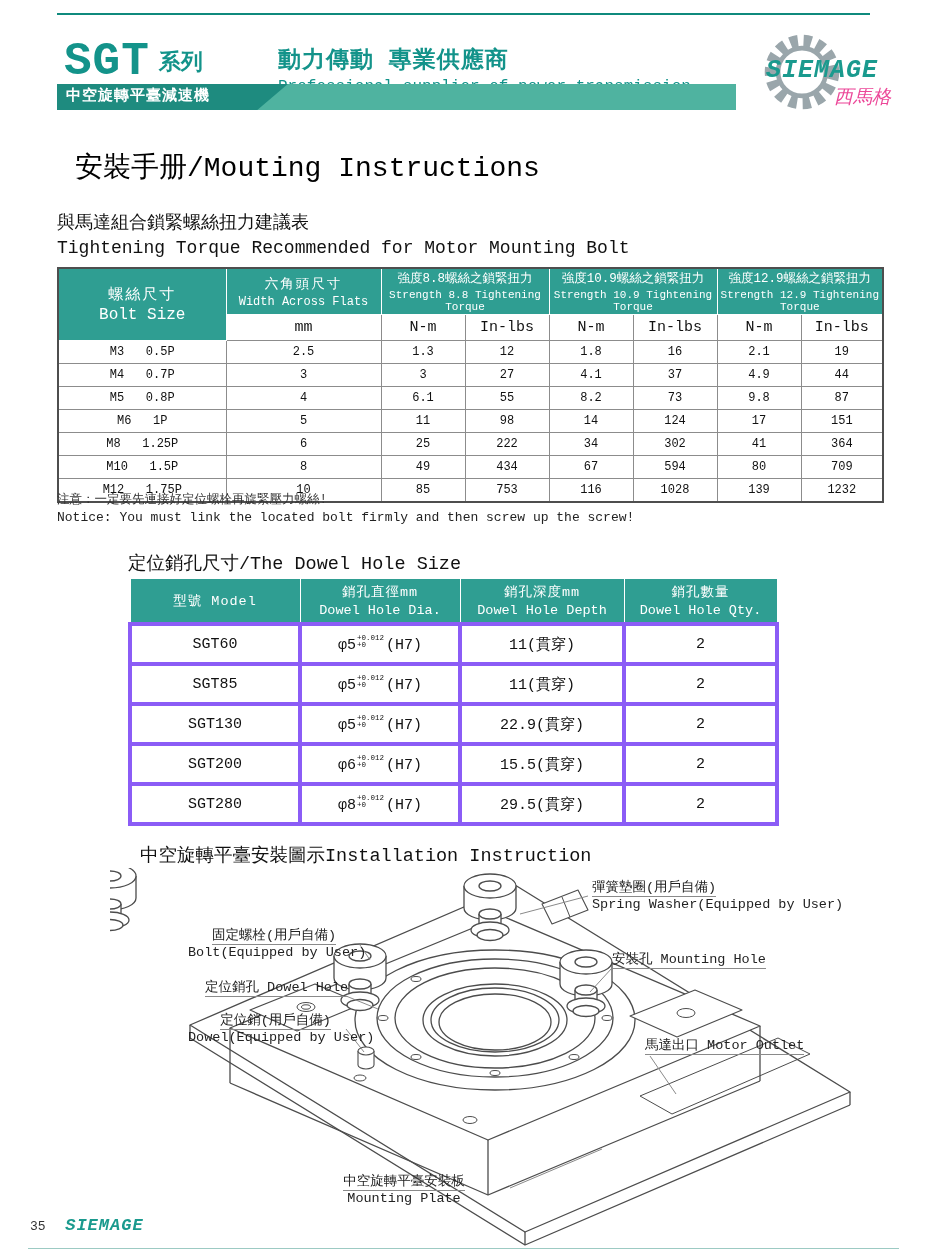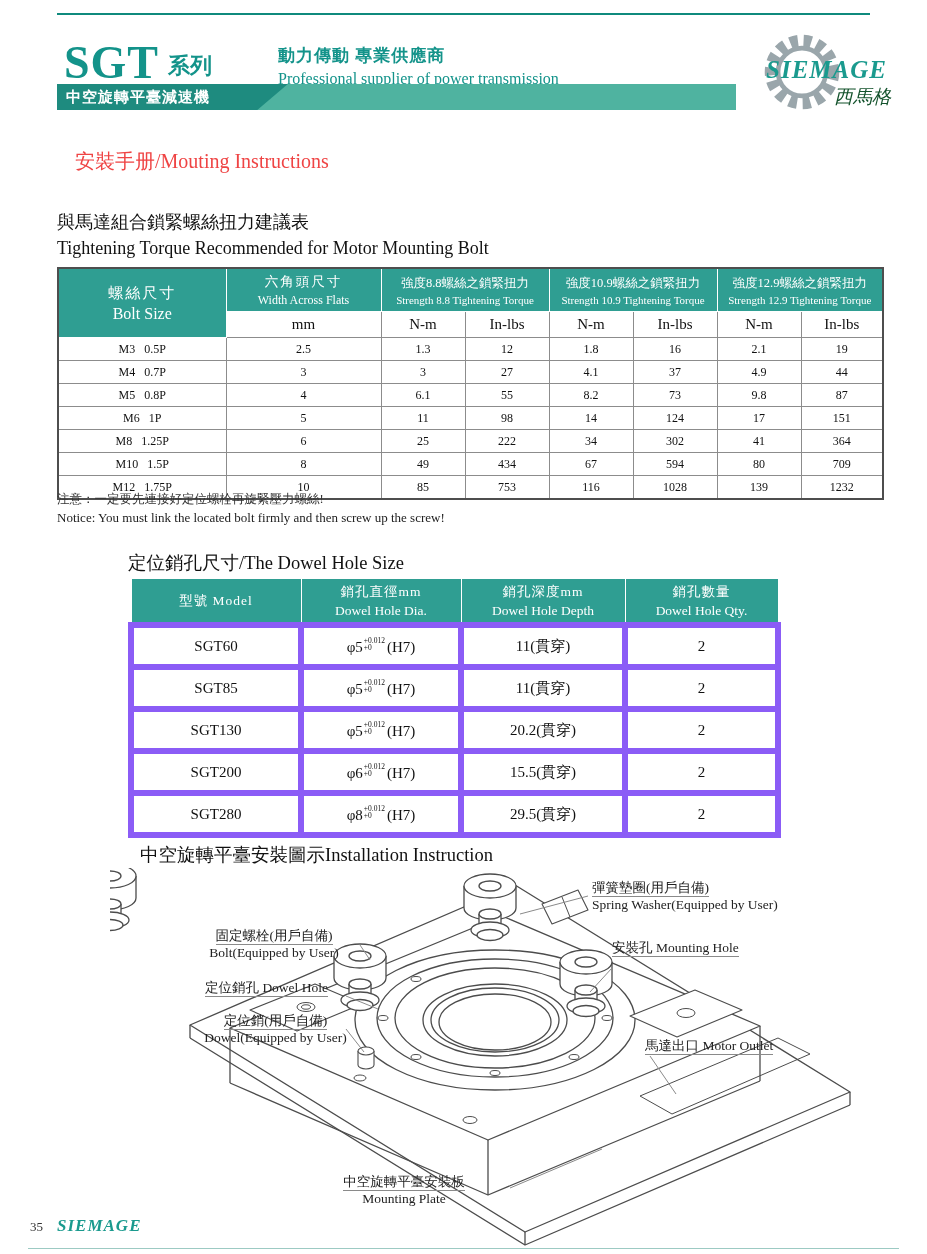--- a/index.html
+++ b/index.html
@@ -1,43 +1,43 @@
 <!DOCTYPE html>
 <html><head>
 <meta charset="utf-8">
 <style>
   html,body{margin:0;padding:0;background:#fff;}
   .page{position:relative;width:927px;height:1254px;background:#fff;overflow:hidden;
-        font-family:Liberation Serif, serif;color:#111;}
+        font-family:Liberation Mono, monospace;color:#111;}
   .rule{position:absolute;background:#0f8a7d;}
   .top-rule{left:57px;right:57px;top:13px;height:2px;}
   .bottom-rule{left:28px;right:28px;top:1248px;height:1px;background:#9ccac3;}
 
   
   .brand{position:absolute;left:64px;top:36px;white-space:nowrap;}
   .brand .sgt{font-size:46px;font-weight:bold;color:#13938a;letter-spacing:1px;}
   .brand .series{font-size:22px;font-weight:bold;color:#13938a;margin-left:9px;position:relative;top:-5px;}
   .tagline{position:absolute;left:278px;top:44px;color:#13938a;}
-  .tagline .zh{font-size:17px;font-weight:bold;letter-spacing:1px;}
+  .tagline .zh{font-size:23px;font-weight:bold;letter-spacing:1px;}
   .tagline .en{font-size:16px;margin-top:3px;}
   .logo{position:absolute;left:738px;top:26px;width:185px;height:92px;}
   .logo svg{position:absolute;left:18px;top:0;}
   .logo .logo-text{position:absolute;left:28px;top:30px;font-size:25px;font-style:italic;
       font-weight:900;color:#1a9a8e;letter-spacing:1px;}
-  .logo .logo-zh{position:absolute;left:96px;top:58px;font-size:19px;color:#14532d;font-style:italic;}
+  .logo .logo-zh{position:absolute;left:96px;top:58px;font-size:19px;color:#ec4899;font-style:italic;}
 
   .banner{position:absolute;left:57px;top:84px;width:679px;height:26px;background:#4fb3a0;}
   .banner .dark{position:absolute;inset:0;background:#1e8b7f;
       clip-path:polygon(0 0,34% 0,29.5% 100%,0 100%);}
   .banner .bl{position:absolute;left:9px;top:0;line-height:26px;color:#fff;font-size:15px;
       font-weight:600;letter-spacing:1px;}
   .banner .br{position:absolute;right:8px;top:0;line-height:26px;color:#fff;font-size:14.5px;
       font-weight:bold;white-space:pre;}
 
-  .page-title{position:absolute;left:75px;top:148px;font-size:20px;font-weight:500;color:#ef4444;margin:0;}
+  .page-title{position:absolute;left:75px;top:148px;font-size:28px;font-weight:500;color:#000000;margin:0;}
 
   .sec1{position:absolute;left:57px;top:210px;}
   .sec1 .zh{font-size:18px;}
   .sec1 .en{font-size:18px;margin-top:4px;}
 
   
   table{border-collapse:collapse;table-layout:fixed;}
   .torque{position:absolute;left:57px;top:267px;width:825px;border:2px solid #4e4e4e;}
   .torque th{background:#2f9e92;color:#fff;font-weight:normal;border:1px solid #fff;
       vertical-align:middle;padding:1px 0;}
@@ -54,21 +54,21 @@
 
   .notice{position:absolute;left:57px;top:491px;color:#333;}
   .notice .zh{font-size:12.5px;}
   .notice .en{font-size:13px;margin-top:2px;color:#222;}
 
   .dowel-title{position:absolute;left:128px;top:550px;font-size:18.5px;font-weight:normal;margin:0;color:#111;}
   .dowel{position:absolute;left:128px;top:578px;width:647px;border:1px solid #6e6e6e;}
   .dowel th{background:#2f9e92;color:#fff;font-weight:normal;border:1px solid #fff;height:43px;padding:0;}
   .dowel th .l1{font-size:13.5px;letter-spacing:1px;}
   .dowel th .l2{font-size:13.5px;margin-top:2px;}
-  .dowel td{font-size:15px;text-align:center;border:6px solid #8b5cf6;height:36px;padding:0;}
+  .dowel td{font-size:15px;text-align:center;border:4px solid #8b5cf6;height:36px;padding:0;}
   .tol{display:inline-block;vertical-align:2px;margin:0 2px 0 1px;text-align:left;}
   .tol span{display:block;font-size:7.5px;line-height:7px;}
 
   .install-title{position:absolute;left:140px;top:842px;font-size:18.5px;font-weight:normal;margin:0;color:#111;}
 
   
   .diagram{position:absolute;left:110px;top:868px;width:790px;height:380px;}
   .diagram svg{position:absolute;left:0;top:0;}
   .dlabel{position:absolute;font-size:13.5px;color:#222;line-height:15px;white-space:nowrap;}
   .dlabel .u{border-bottom:1px solid #8a8a8a;padding-bottom:1px;display:inline-block;}
@@ -284,21 +284,21 @@
         <tr>
           <td>SGT85</td>
           <td><span>φ5</span><span class="tol"><span>+0.012</span><span>+0</span></span><span>(H7)</span></td>
           <td>11(貫穿)</td>
           <td>2</td>
         </tr>
 
         <tr>
           <td>SGT130</td>
           <td><span>φ5</span><span class="tol"><span>+0.012</span><span>+0</span></span><span>(H7)</span></td>
-          <td>20.2(貫穿)</td>
+          <td>22.9(貫穿)</td>
           <td>2</td>
         </tr>
 
         <tr>
           <td>SGT200</td>
           <td><span>φ6</span><span class="tol"><span>+0.012</span><span>+0</span></span><span>(H7)</span></td>
           <td>15.5(貫穿)</td>
           <td>2</td>
         </tr>
 
@@ -399,21 +399,21 @@
       <span class="u">彈簧墊圈(用戶自備)</span><br>
       <span>Spring Washer(Equipped by User)</span>
     </div>
     <div class="dlabel" style="left:95px;top:112px;">
       <span class="u">定位銷孔 Dowel Hole</span>
     </div>
     <div class="dlabel center" style="left:78px;top:145px;width:175px;">
       <span class="u">定位銷(用戶自備)</span><br>
       <span>Dowel(Equipped by User)</span>
     </div>
-    <div class="dlabel" style="left:502px;top:72px;">
+    <div class="dlabel" style="left:502px;top:84px;">
       <span class="u">安裝孔 Mounting Hole</span>
     </div>
     <div class="dlabel" style="left:535px;top:170px;">
       <span class="u">馬達出口 Motor Outlet</span>
     </div>
     <div class="dlabel center" style="left:188px;top:306px;width:212px;">
       <span class="u">中空旋轉平臺安裝板</span><br>
       <span>Mounting Plate</span>
     </div>
   </div>

